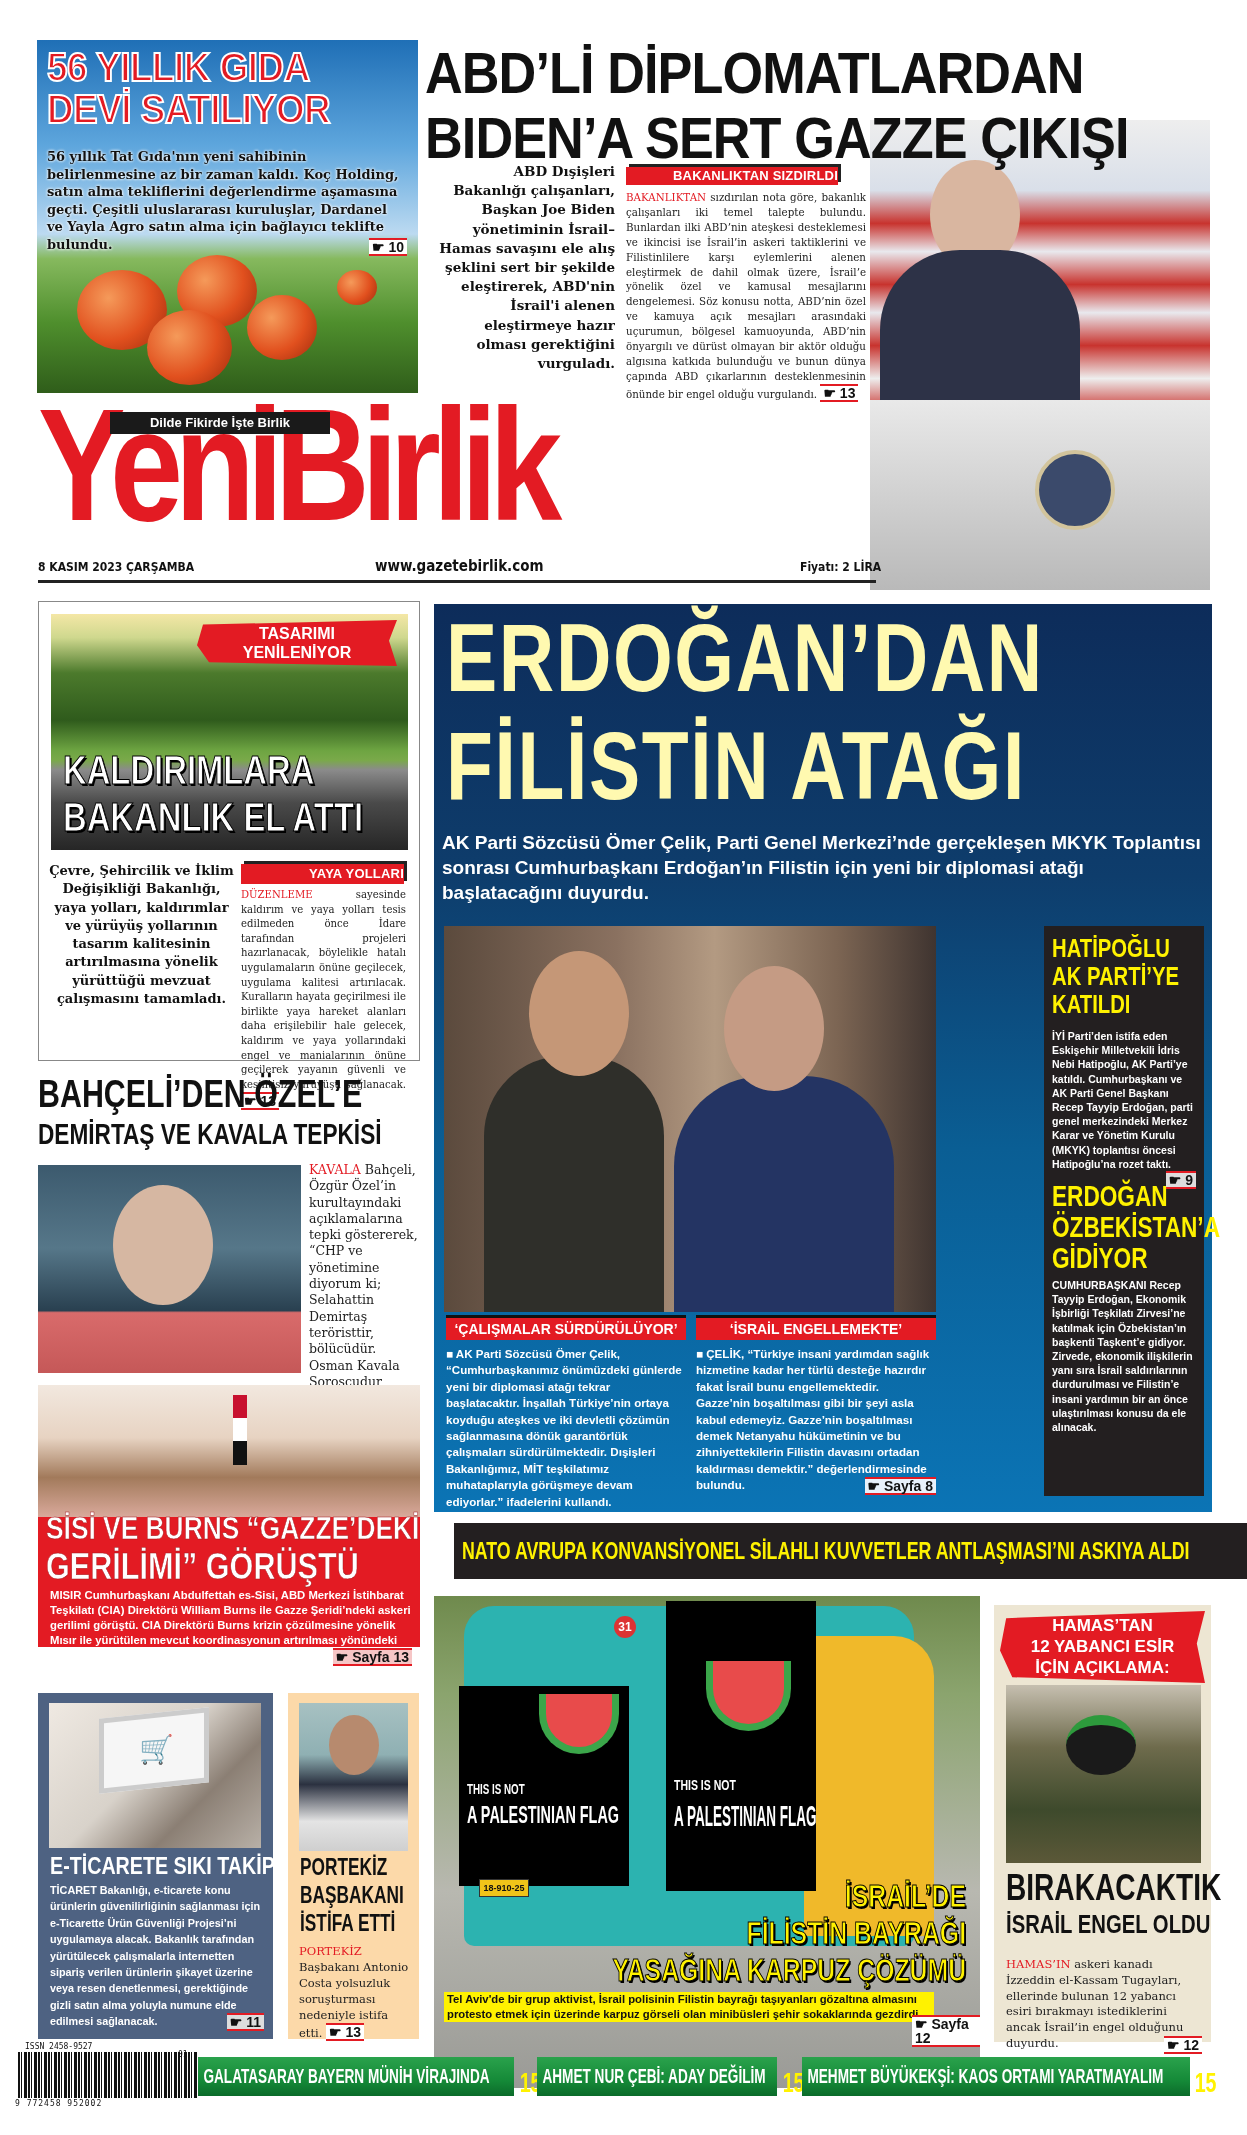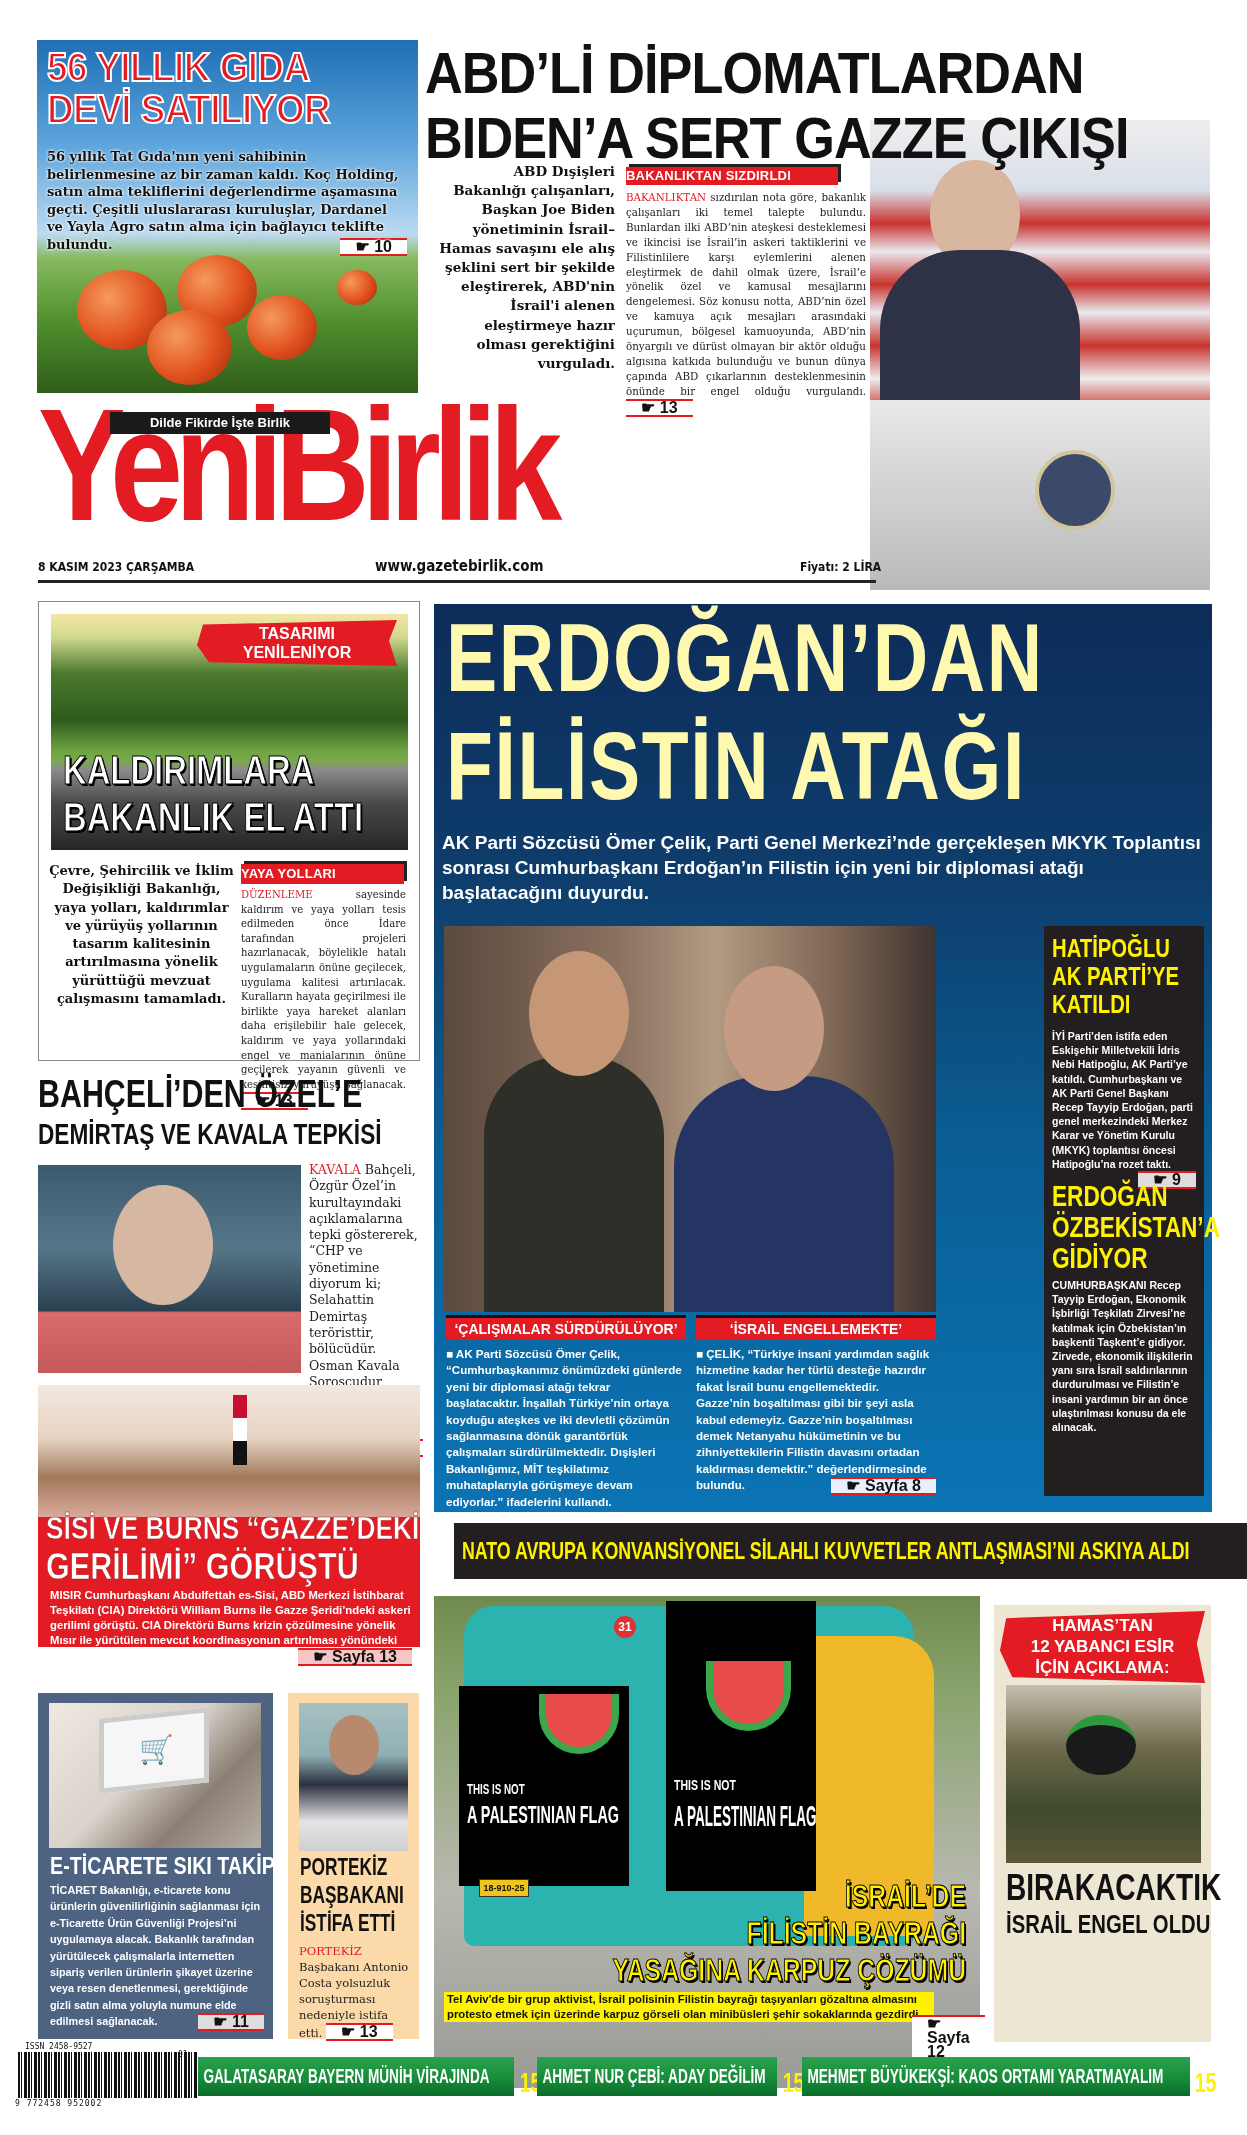--- a/index.html
+++ b/index.html
@@ -1,23 +1,23 @@
 <!DOCTYPE html>
 <html><head>
 <meta charset="utf-8">
 <style>
 *{box-sizing:border-box;margin:0;padding:0}
 html,body{width:1247px;height:2135px;background:#fff;overflow:hidden}
 body{position:relative;font-family:"Liberation Sans",sans-serif;color:#111}
 .abs{position:absolute}
 .cond{font-family:"DejaVu Sans",sans-serif;font-stretch:condensed}
-.ref{display:inline-block;border-top:2px solid #e31b23;border-bottom:2px solid #e31b23;font-weight:bold;font-size:16px;padding:0 15px;background:#fff;color:#111;line-height:14px;font-family:"Liberation Sans",sans-serif}
+.ref{display:inline-block;border-top:2px solid #e31b23;border-bottom:2px solid #e31b23;font-weight:bold;font-size:14px;padding:0 3px;background:#fff;color:#111;line-height:14px;font-family:"Liberation Sans",sans-serif}
 .ref.dark{background:#ddd}
 .lead-red{color:#e31b23}
-.sec-tag{background:#e31b23;color:#fff;font-weight:bold;text-align:left;font-size:15px;line-height:22px;letter-spacing:.2px;box-shadow:3px -3px 0 #222}
+.sec-tag{background:#e31b23;color:#fff;font-weight:bold;text-align:right;font-size:15px;line-height:22px;letter-spacing:.2px;box-shadow:3px -3px 0 #222}
 p.body{font-family:"DejaVu Serif",serif;font-size:11.2px;line-height:14.4px;text-align:justify;color:#222}
 
 #food{left:37px;top:40px;width:381px;height:353px;background:linear-gradient(180deg,#1f6fb6 0%,#5ea6dd 30%,#bcdaf1 55%,#86b95e 62%,#4f8f2d 80%,#2f5d1a 100%);overflow:hidden}
 #food .hl{position:absolute;left:10px;top:6px;font-family:"Liberation Sans",sans-serif;font-weight:bold;font-size:40px;line-height:42px;color:#e31b23;-webkit-text-stroke:2px #fff;letter-spacing:-.5px;transform:scaleX(.92);transform-origin:left}
 #food .txt{position:absolute;left:10px;top:108px;width:360px;font-family:"DejaVu Serif",serif;font-weight:bold;font-size:13px;line-height:17.5px;color:#111;text-shadow:0 0 3px #fff,0 0 3px #fff}
 .tomato{position:absolute;border-radius:50%;background:radial-gradient(circle at 35% 35%,#f59a5a,#e1501e 55%,#9e2a0c)}
 
 #biden-hl{left:425px;top:40px;width:800px;font-weight:bold;font-size:58px;line-height:65px;color:#111;letter-spacing:-1px;transform:scaleX(.9);transform-origin:left;white-space:nowrap}
 #biden-photo{left:870px;top:120px;width:340px;height:470px;background:linear-gradient(180deg,#eee 0%,#d9dfe9 15%,#c8332e 22%,#e9e9ee 28%,#c8332e 35%,#e9e9ee 41%,#c8332e 48%,#eee 55%,#c8332e 62%,#ddd 70%)}
 #biden-lead{left:437px;top:162px;width:178px;text-align:right;font-family:"DejaVu Serif",serif;font-weight:bold;font-size:13.5px;line-height:19.2px;color:#111}
@@ -270,20 +270,24 @@
     <div>12 YABANCI ESİR</div>
     <div>İÇİN AÇIKLAMA:</div>
   </div>
   <div id="hamas-photo">
     <div style="position:absolute;left:60px;top:30px;width:70px;height:60px;border-radius:50%;background:#1a1a1a;border-top:10px solid #2d9a3c"></div>
   </div>
   <div class="hl">
     <div style="font-size:36px;line-height:42px">BIRAKACAKTIK</div>
     <div style="font-size:26px;line-height:30px">İSRAİL ENGEL OLDU</div>
   </div>
+  <div class="txt">
+    <span class="lead-red">HAMAS’IN</span><span> askeri kanadı İzzeddin el-Kassam Tugayları, ellerinde bulunan 12 yabancı esiri bırakmayı istediklerini ancak İsrail’in engel olduğunu duyurdu.</span>
+    <span class="ref" style="float:right">☛ 12</span>
+  </div>
 </div>
 
 <div class="abs" style="left:25px;top:2042px;font-family:'DejaVu Sans Mono',monospace;font-size:8px">ISSN 2458-9527</div>
 <div id="barcode" class="abs"></div>
 <div class="abs" style="left:15px;top:2099px;font-family:'DejaVu Sans Mono',monospace;font-size:8px;letter-spacing:1px">9 772458 952002</div>
 <div class="abs" style="left:178px;top:2050px;font-family:'DejaVu Sans Mono',monospace;font-size:8px">01</div>
 
 <div class="foot-item" style="left:198px;width:316px"><span class="t">GALATASARAY BAYERN MÜNİH VİRAJINDA</span></div>
 <div class="foot-num" style="left:515px">15</div>
 <div class="foot-item" style="left:537px;width:240px"><span class="t">AHMET NUR ÇEBİ: ADAY DEĞİLİM</span></div>

